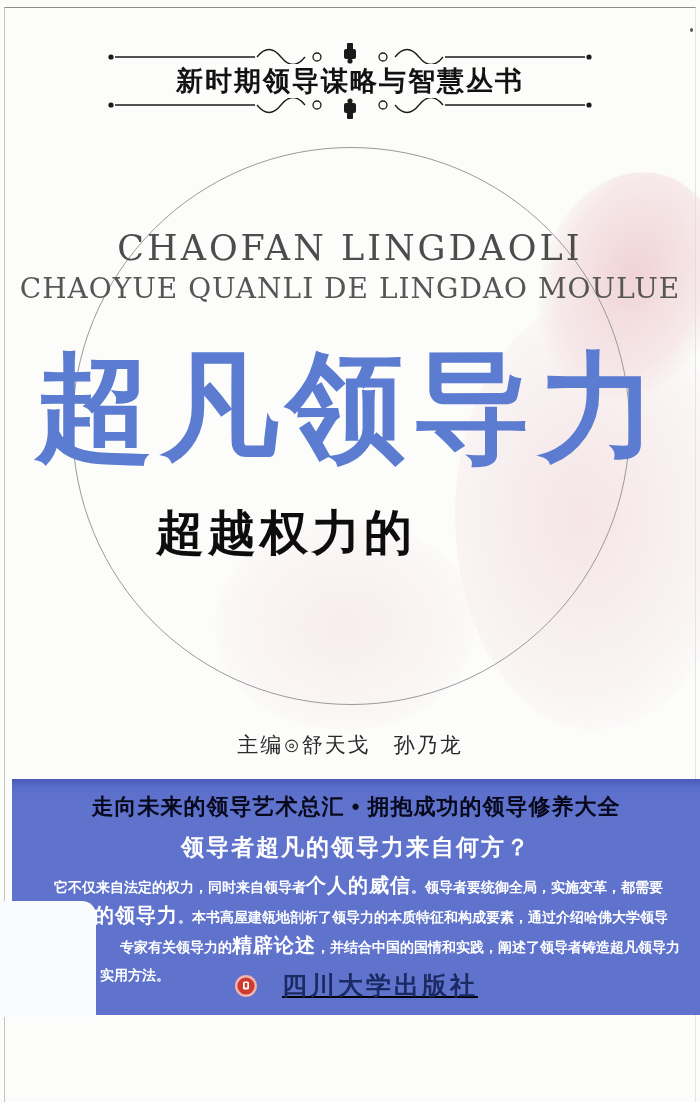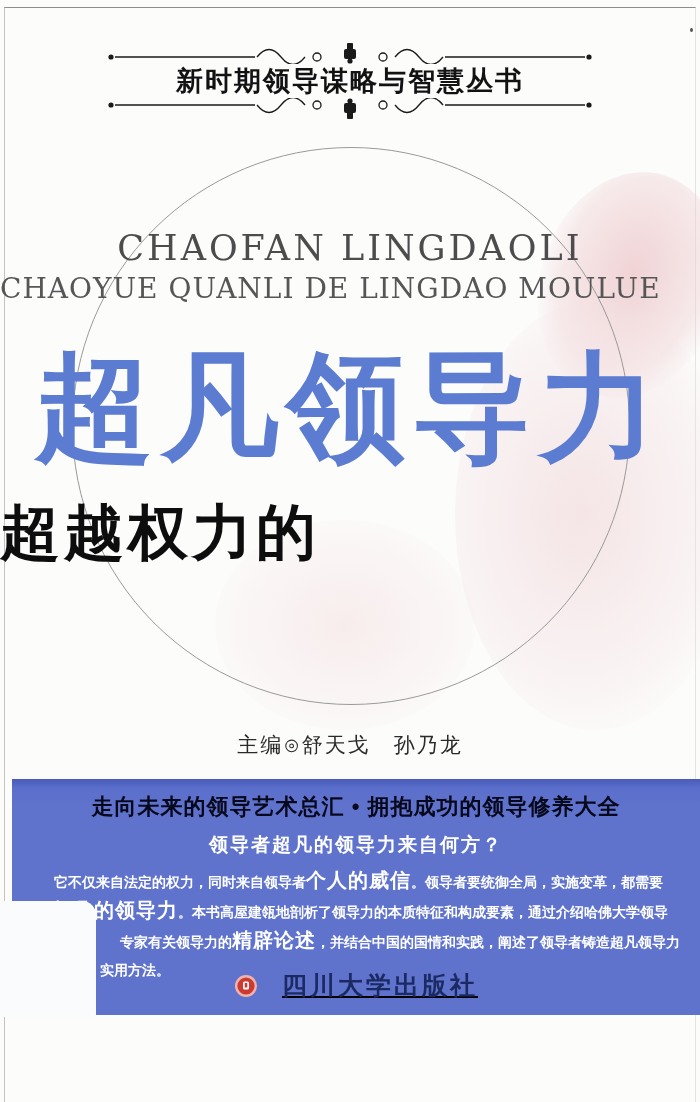--- a/index.html
+++ b/index.html
@@ -35,35 +35,35 @@
   .series-title{
     font-size:27px;font-weight:bold;letter-spacing:2px;color:#121212;
     line-height:32px;margin:1px 16px;
   }
   
   .pinyin1{
     position:absolute;top:228px;left:0;width:700px;text-align:center;
     font-family:"DejaVu Serif", serif;font-size:35px;color:#4c4c4c;letter-spacing:3px;
   }
   .pinyin2{
-    position:absolute;top:272px;left:0;width:700px;
+    position:absolute;top:272px;left:0;width:700px;text-align:center;
     font-family:"DejaVu Serif", serif;font-size:28px;color:#565656;letter-spacing:1px;
   }
   
   .main-title{
     position:absolute;top:341px;left:0;width:700px;text-align:center;
     font-family:"DejaVu Serif", serif;font-weight:bold;
     font-size:118px;line-height:132px;letter-spacing:8px;
     color:var(--title-blue,#5b7cd0);white-space:nowrap;
   }
   
   .subtitle{
-    position:absolute;top:497px;left:0;width:572px;text-align:left;
+    position:absolute;top:497px;left:0;width:572px;text-align:center;
     font-family:"DejaVu Serif", serif;font-weight:bold;color:#0d0d0d;
-    font-size:60px;line-height:70px;letter-spacing:4px;
+    font-size:48px;line-height:70px;letter-spacing:4px;
   }
   
   .editors{
     position:absolute;top:731px;left:0;width:700px;text-align:center;
     font-size:21px;color:#2a2a2a;letter-spacing:2px;
   }
   
   .banner{
     position:absolute;left:12px;right:0;top:779px;height:236px;
     background:linear-gradient(180deg,
@@ -71,21 +71,21 @@
       #5a6ecb 9px,
       var(--banner-blue,#5f73cd) 26px,
       var(--banner-blue,#5f73cd) 100%);
   }
   .tagline{
     padding-top:13px;text-align:center;
     font-size:22px;font-weight:bold;color:#07081c;letter-spacing:1px;
   }
   .question{
     margin-top:10px;text-align:center;
-    font-size:19px;font-weight:bold;color:#ffffff;letter-spacing:2px;
+    font-size:23px;font-weight:bold;color:#ffffff;letter-spacing:2px;
   }
   .para{margin-top:8px;padding:0 12px;color:#ffffff;font-size:14px;font-weight:bold;}
   .para-line{line-height:28px;white-space:nowrap;}
   .para-line .em{font-size:20px;letter-spacing:1px;}
   
   .publisher-row{
     position:absolute;left:0;right:0;bottom:13px;
     display:flex;align-items:center;justify-content:center;gap:24px;text-decoration:underline;
   }
   .publisher-name{

